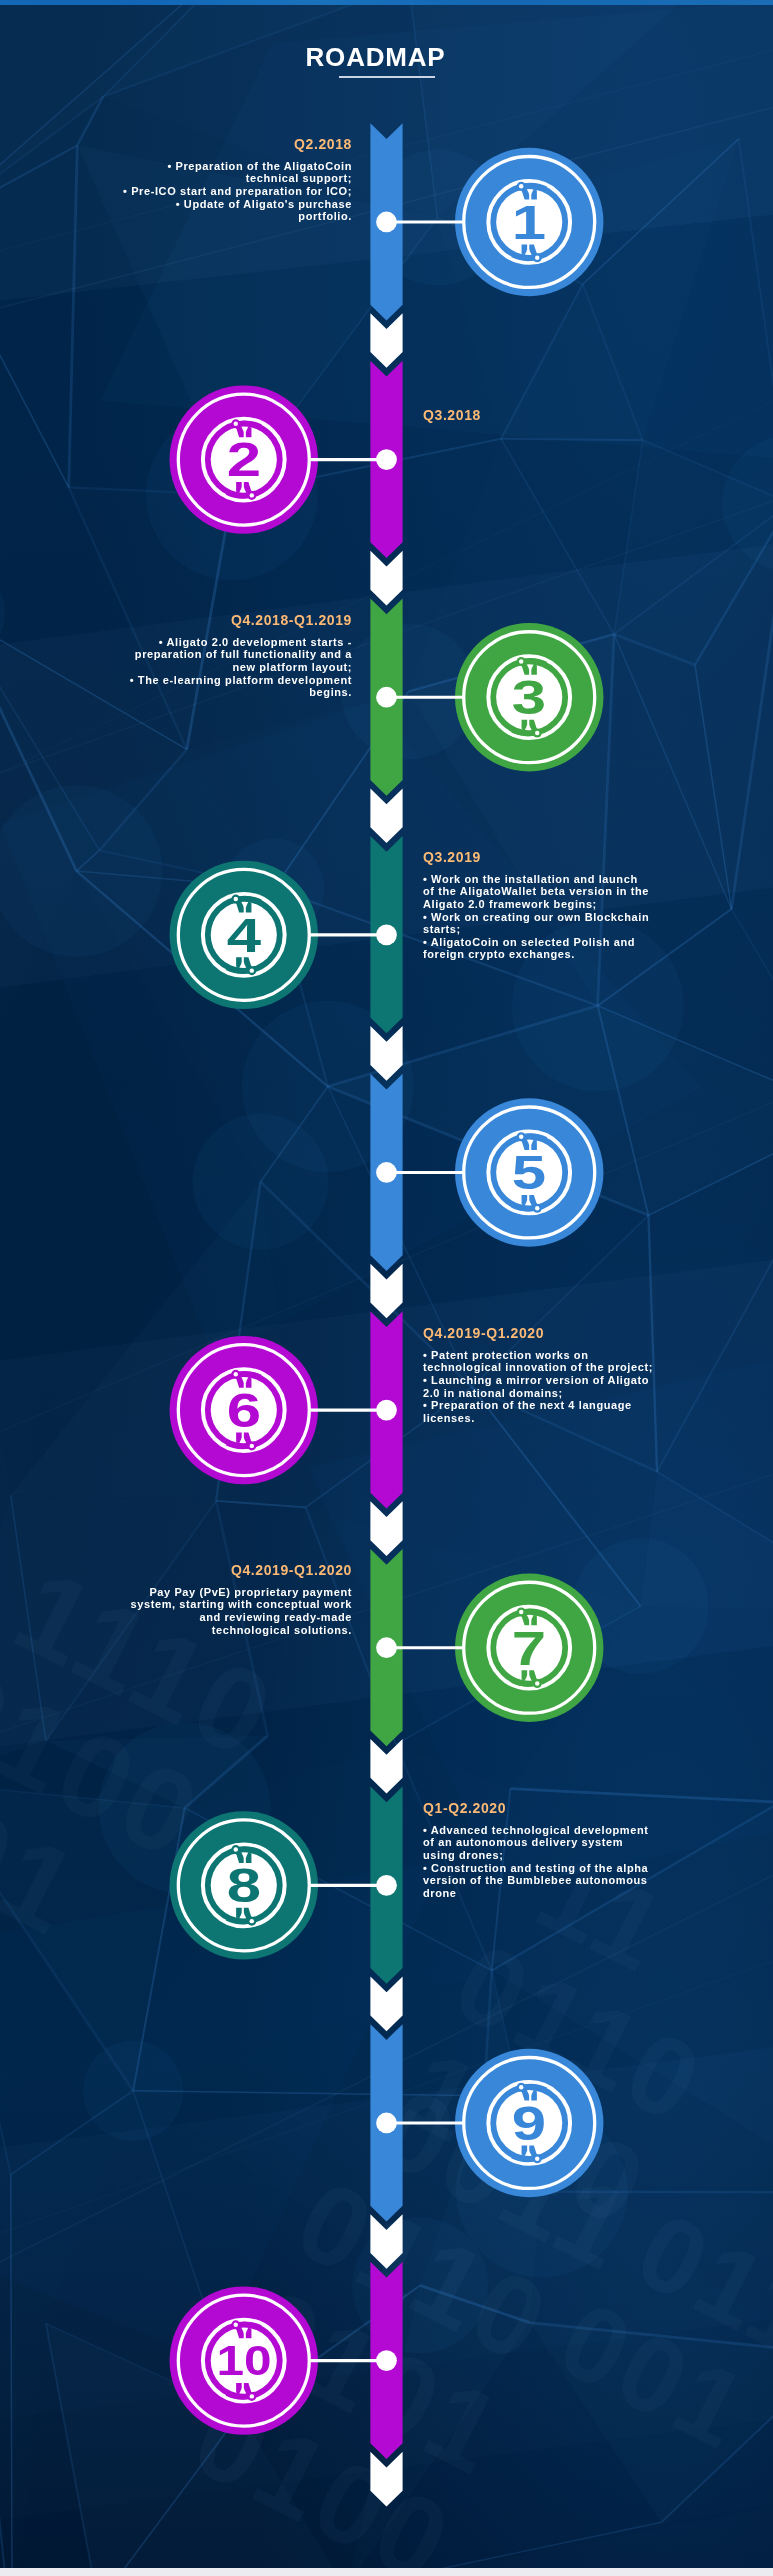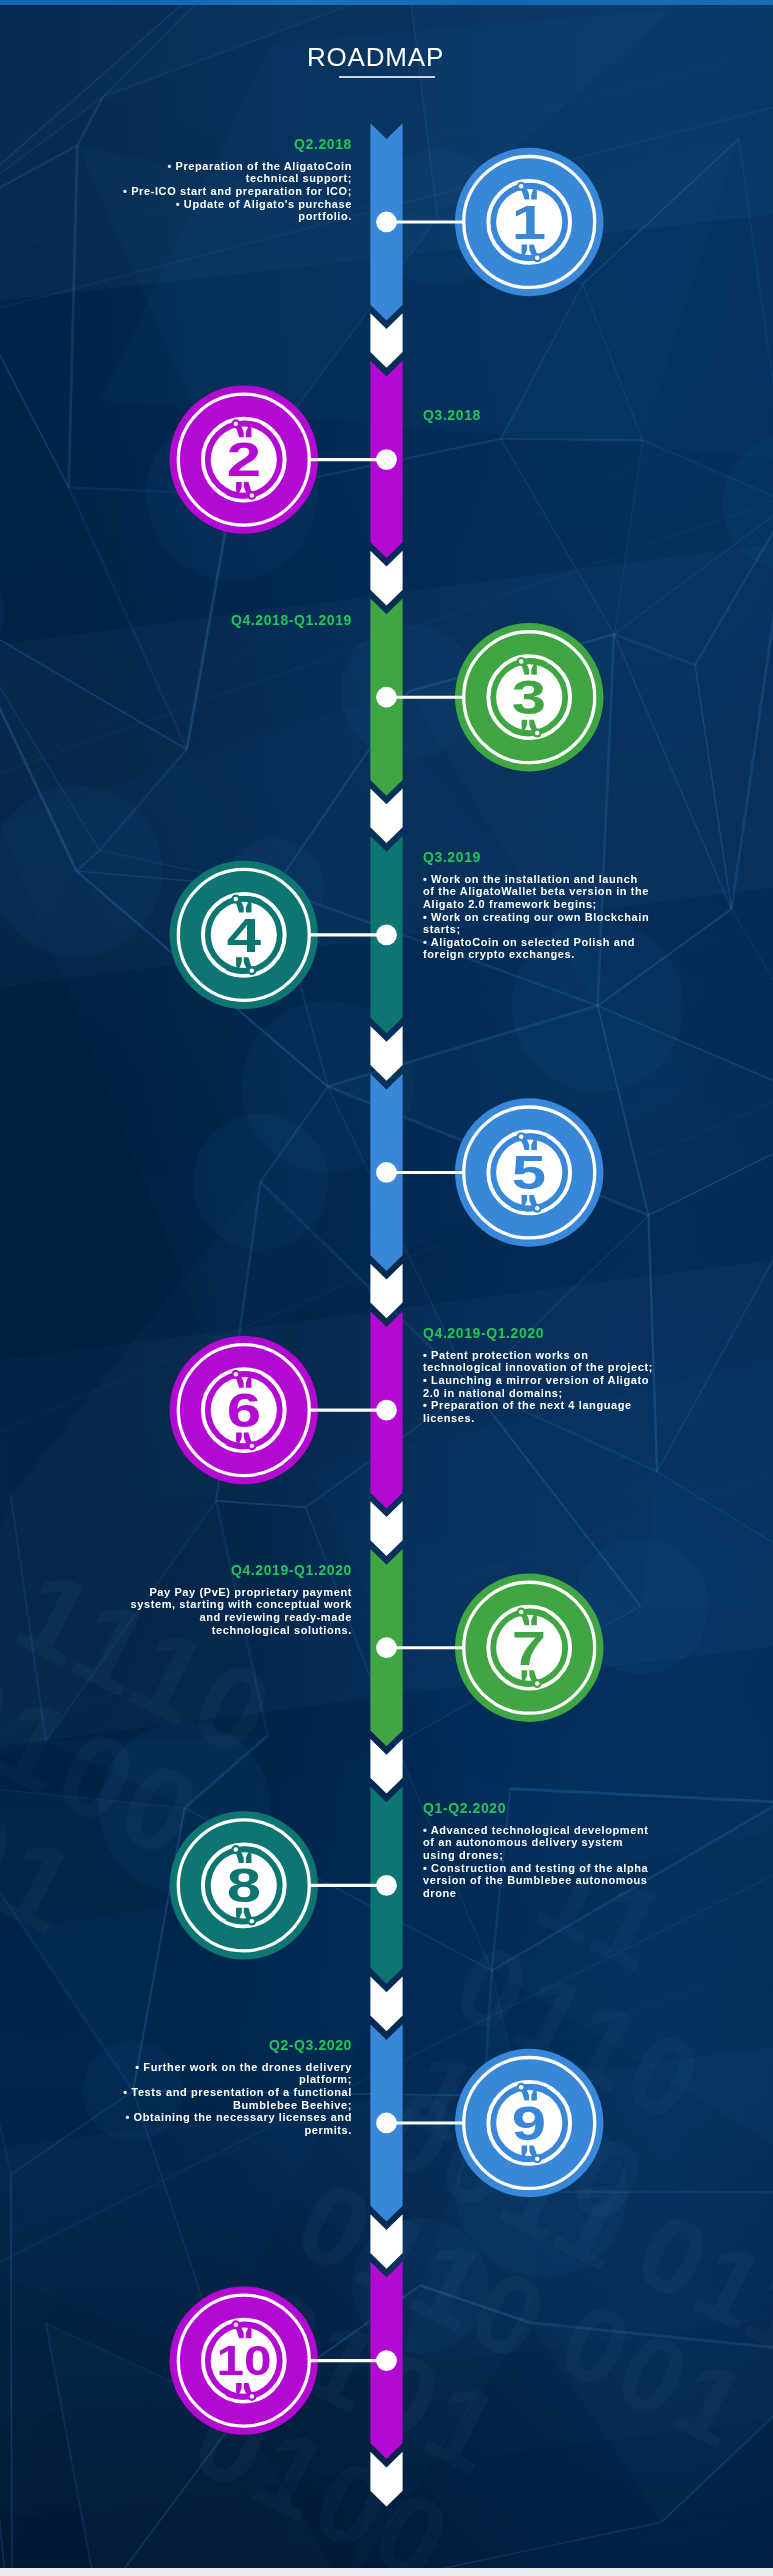--- a/index.html
+++ b/index.html
@@ -2,26 +2,26 @@
 <html style="font-size:11.5px"><head>
 <meta charset="utf-8">
 <style>
   *{margin:0;padding:0;box-sizing:border-box;}
   html,body{width:773px;height:2576px;}
   body{font-family:"Liberation Sans",sans-serif;background:#03254b;overflow:hidden;}
   #page{position:relative;width:773px;height:2576px;overflow:hidden;}
   svg.layer{position:absolute;left:0;top:0;}
   #topbar{position:absolute;left:0;top:0;width:773px;height:5.4px;background:linear-gradient(90deg,#1267b6,#1166b5 18%,#1a72bd 40%,#1468b4 62%,#1a6db4);}
   #bottombar{position:absolute;left:0;bottom:0;width:773px;height:7.9px;background:#ecebf0;}
-  #title{position:absolute;left:0;top:44px;width:751px;text-align:center;font-size:26px;font-weight:400;color:#fff;letter-spacing:0.8px;line-height:1;}
+  #title{position:absolute;left:0;top:44px;width:751px;text-align:center;font-size:26px;font-weight:700;color:#fff;letter-spacing:0.8px;line-height:1;}
   #title-rule{position:absolute;left:339px;top:76px;width:96px;height:1.6px;background:#c9d5e4;}
   .text{position:absolute;width:243px;}
   .text.left{left:109px;text-align:right;}
   .text.right{left:423px;text-align:left;}
-  .head{font-size:14px;font-weight:700;line-height:15.7px;color:#22c55e;letter-spacing:0.6px;white-space:nowrap;}
+  .head{font-size:14px;font-weight:700;line-height:15.7px;color:#fdba74;letter-spacing:0.6px;white-space:nowrap;}
   .body{font-size:11px;font-weight:700;color:#fff;line-height:12.6px;margin-top:7.2px;letter-spacing:0.6px;}
   .body p{margin:0;white-space:nowrap;}
   .badge-num{position:absolute;width:100px;height:100px;line-height:100px;text-align:center;
              font-weight:700;}
 </style>
 </head>
 <body>
 
 <div id="page">
   <svg class="layer" width="773" height="2576" viewBox="0 0 1080 3599">
@@ -559,20 +559,27 @@
         <p>• Pre-ICO start and preparation for ICO;</p>
         <p>• Update of Aligato's purchase</p>
         <p>portfolio.</p>
       </div>
     </div>
 <div class="text right" style="top:375px;margin-top:33px;">
       <div class="head">Q3.2018</div>
     </div>
 <div class="text left" style="top:613px;">
       <div class="head">Q4.2018-Q1.2019</div>
+      <div class="body">
+        <p>• Aligato 2.0 development starts -</p>
+        <p>preparation of full functionality and a</p>
+        <p>new platform layout;</p>
+        <p>• The e-learning platform development</p>
+        <p>begins.</p>
+      </div>
     </div>
 <div class="text right" style="top:850px;">
       <div class="head">Q3.2019</div>
       <div class="body">
         <p>• Work on the installation and launch</p>
         <p>of the AligatoWallet beta version in the</p>
         <p>Aligato 2.0 framework begins;</p>
         <p>• Work on creating our own Blockchain</p>
         <p>starts;</p>
         <p>• AligatoCoin on selected Polish and</p>
@@ -603,26 +610,15 @@
       <div class="head">Q1-Q2.2020</div>
       <div class="body">
         <p>• Advanced technological development</p>
         <p>of an autonomous delivery system</p>
         <p>using drones;</p>
         <p>• Construction and testing of the alpha</p>
         <p>version of the Bumblebee autonomous</p>
         <p>drone</p>
       </div>
     </div>
-<div class="text left" style="top:2038px;">
-      <div class="head">Q2-Q3.2020</div>
-      <div class="body">
-        <p>• Further work on the drones delivery</p>
-        <p>platform;</p>
-        <p>• Tests and presentation of a functional</p>
-        <p>Bumblebee Beehive;</p>
-        <p>• Obtaining the necessary licenses and</p>
-        <p>permits.</p>
-      </div>
-    </div>
   <div id="bottombar"></div>
 </div>
 
 
 </body></html>

